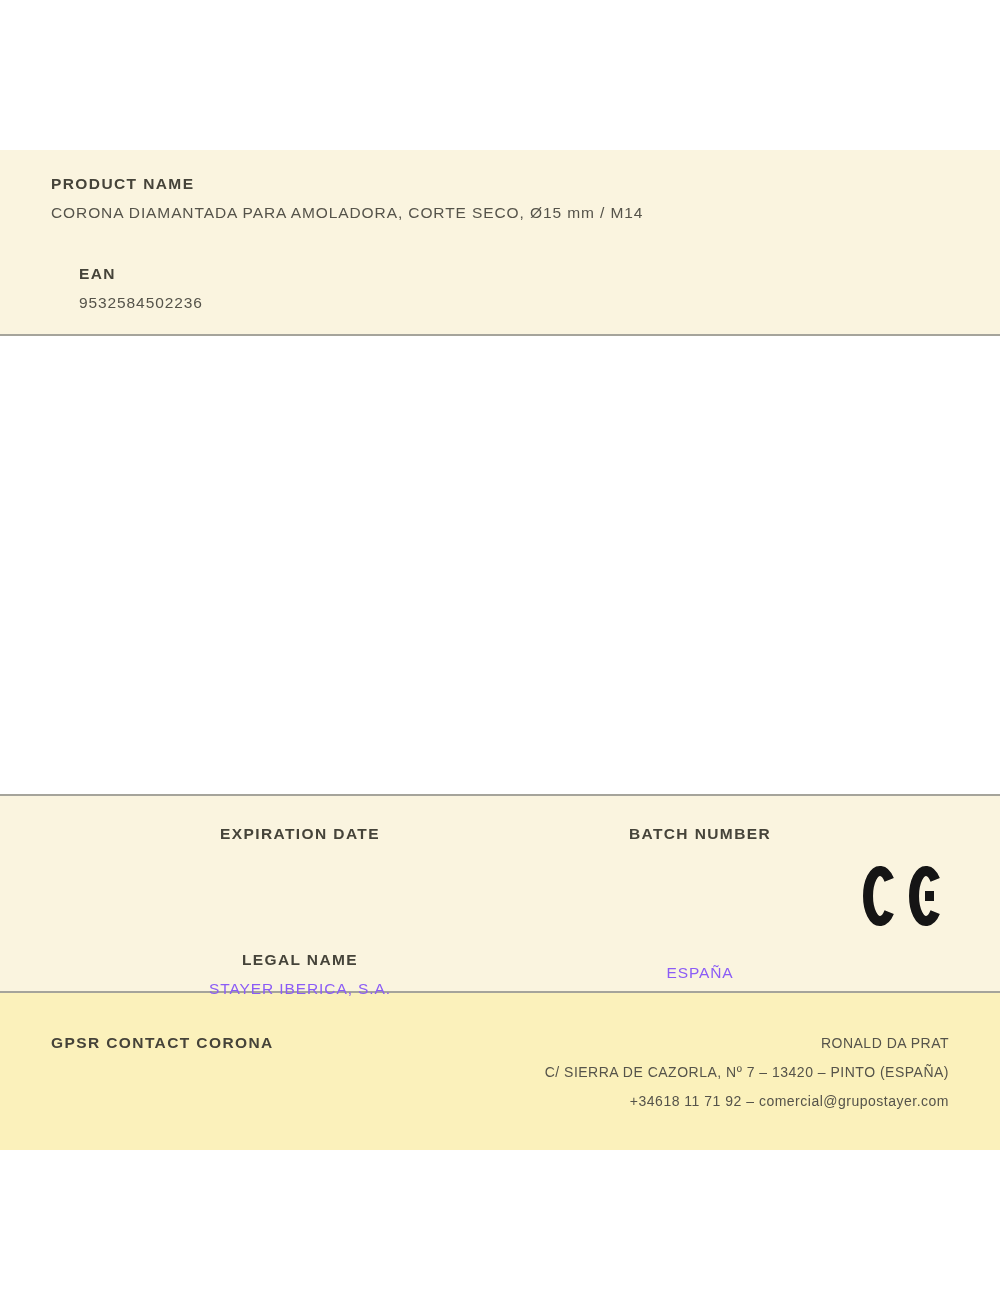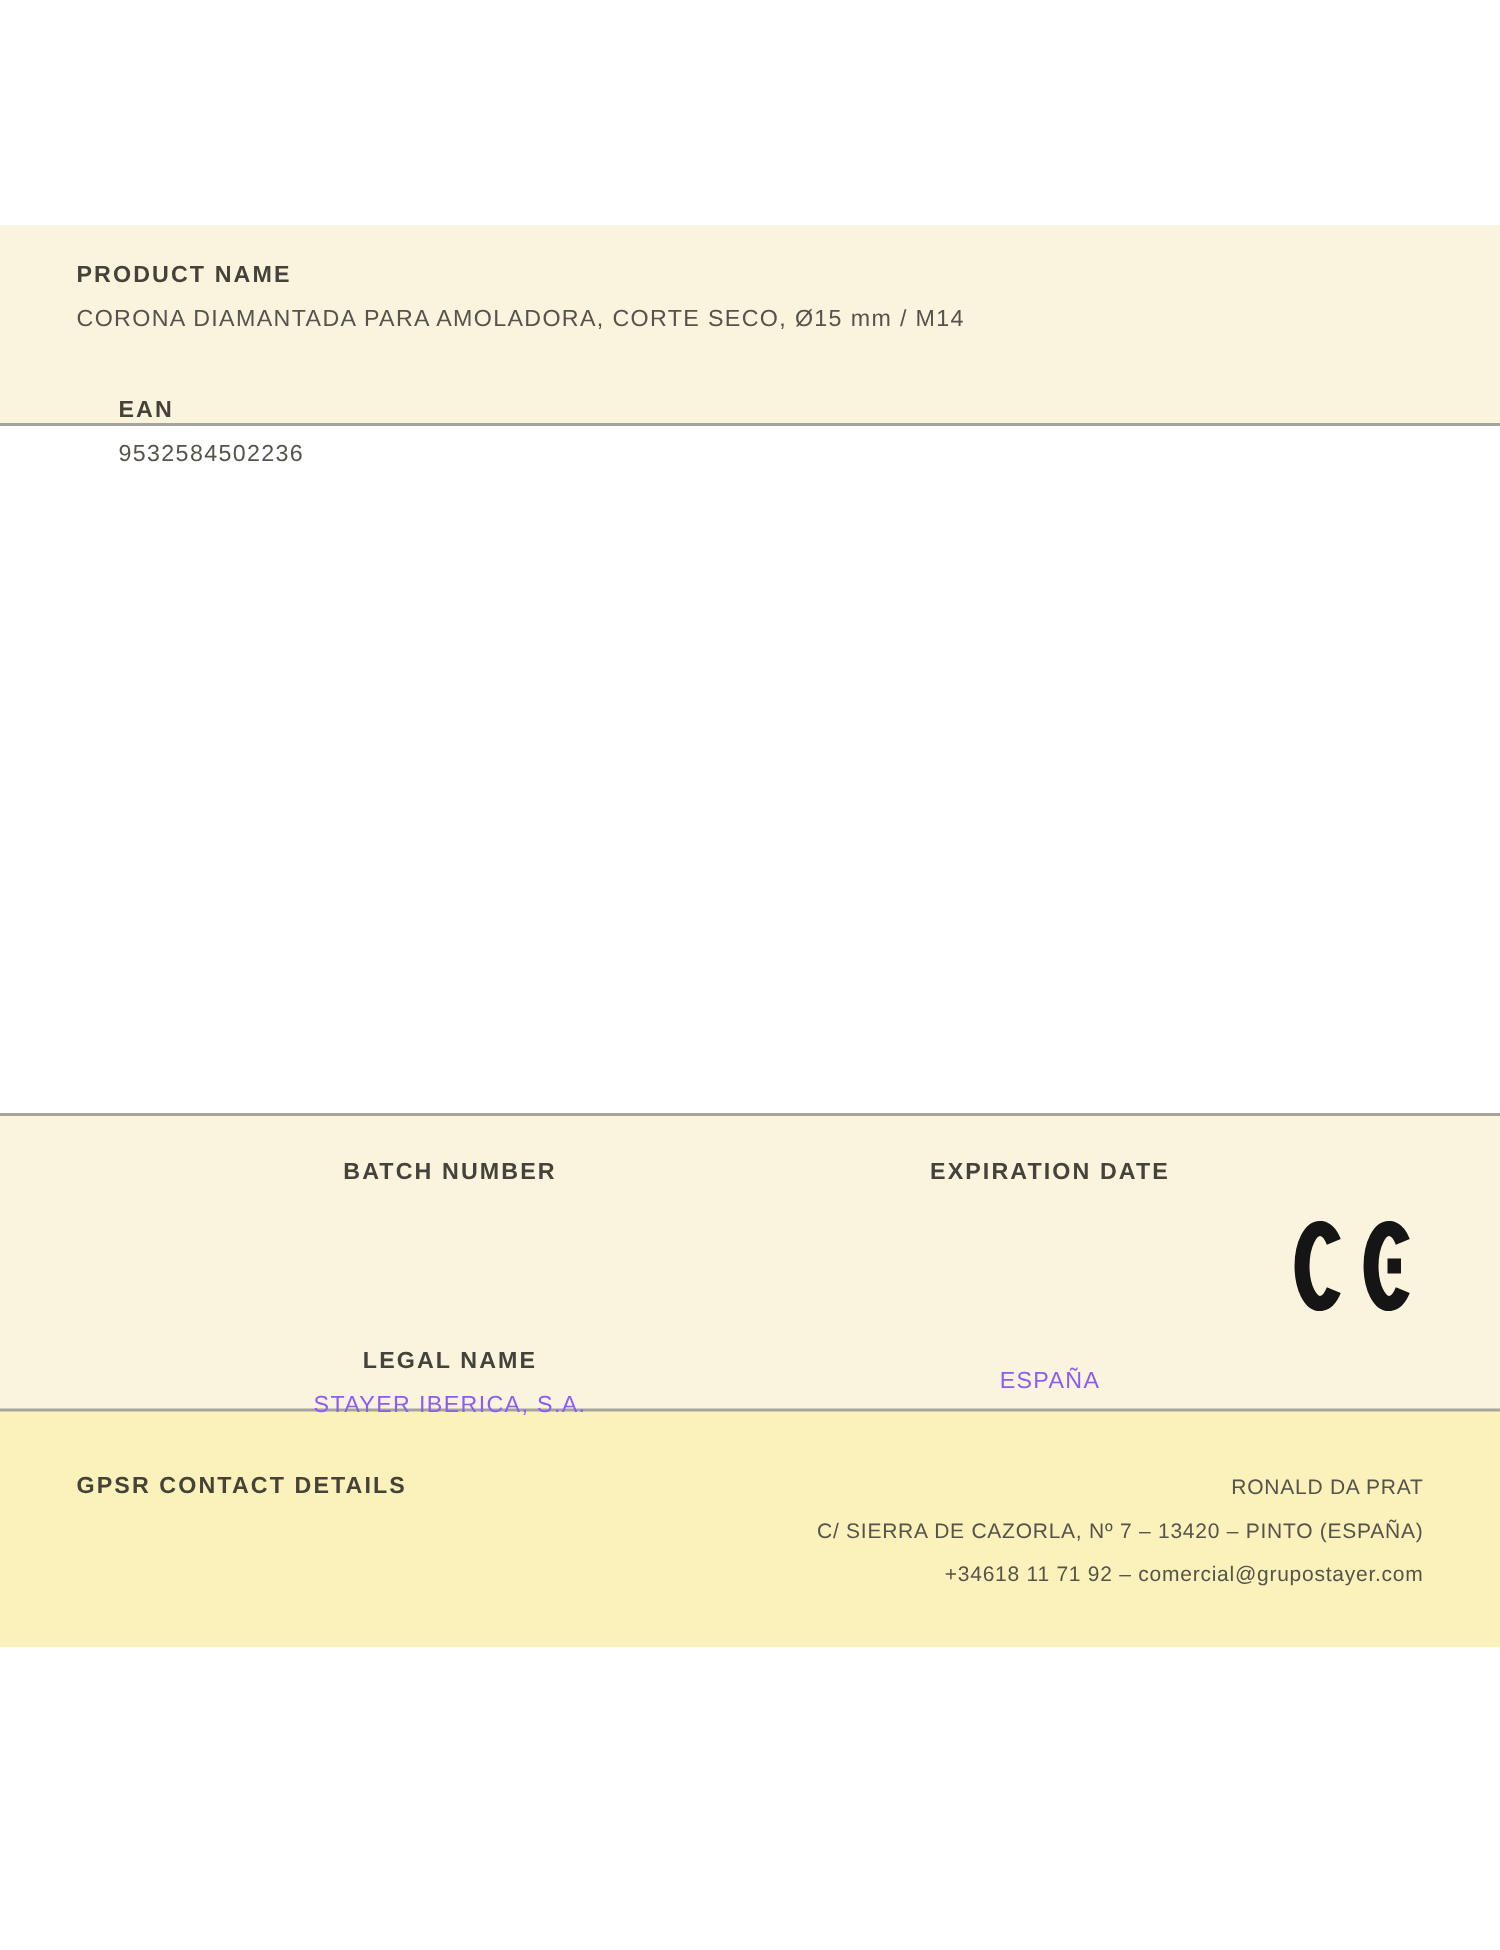--- a/index.html
+++ b/index.html
@@ -11,21 +11,21 @@
     font-family: "Liberation Sans", sans-serif;
     color: #54524a;
     overflow: hidden;
   }
   .spacer-top    { height: 150px; }
   .spacer-mid    { height: 458px; }
   .spacer-bottom { height: 150px; }
 
   
   .product-section {
-    height: 134px;
+    height: 186px;
     background: #faf4df;
     border-bottom: 2px solid #a5a49b;
     padding: 26px 51px 0 51px;
   }
   .field-label {
     font-size: 15.5px;
     font-weight: bold;
     letter-spacing: 1.4px;
     color: #454339;
     line-height: 16px;
@@ -121,25 +121,25 @@
     <div class="field-label">EAN</div>
     <div class="field-value">9532584502236</div>
   </div>
 </div>
 
 <div class="spacer-mid"></div>
 
 <div class="batch-section">
   <div class="batch-row">
     <div class="batch-col">
-      <div class="center-label">BATCH NUMBER</div>
+      <div class="center-label">EXPIRATION DATE</div>
       <div class="center-value batch-value-slot"></div>
     </div>
     <div class="batch-col">
-      <div class="center-label">EXPIRATION DATE</div>
+      <div class="center-label">BATCH NUMBER</div>
       <div class="center-value batch-value-slot"></div>
     </div>
   </div>
   <div class="batch-row second">
     <div class="batch-col">
       <div class="center-label">LEGAL NAME</div>
       <div class="center-value">STAYER IBERICA, S.A.</div>
     </div>
     <div class="batch-col">
       <div class="center-value">ESPAÑA</div>
@@ -148,21 +148,21 @@
   <svg class="ce-mark" viewBox="0 0 80 62" fill="none" xmlns="http://www.w3.org/2000/svg">
 
     <path d="M 26.2 14.9 A 12 25 0 1 0 26.2 47.1" stroke="#151515" stroke-width="10" stroke-linecap="butt"></path>
 
     <path d="M 72.2 14.9 A 12 25 0 1 0 72.2 47.1" stroke="#151515" stroke-width="10" stroke-linecap="butt"></path>
     <path d="M 62 31 L 71 31" stroke="#151515" stroke-width="10" stroke-linecap="butt"></path>
   </svg>
 </div>
 
 <div class="contact-section">
-  <div class="contact-label">GPSR CONTACT DETAILS</div>
+  <div class="contact-label">GPSR CONTACT CORONA</div>
   <div class="contact-lines">
     <div class="contact-line">RONALD DA PRAT</div>
     <div class="contact-line">C/ SIERRA DE CAZORLA, Nº 7 – 13420 – PINTO (ESPAÑA)</div>
     <div class="contact-line">+34618 11 71 92 – comercial@grupostayer.com</div>
   </div>
 </div>
 
 <div class="spacer-bottom"></div>
 
 </body></html>

